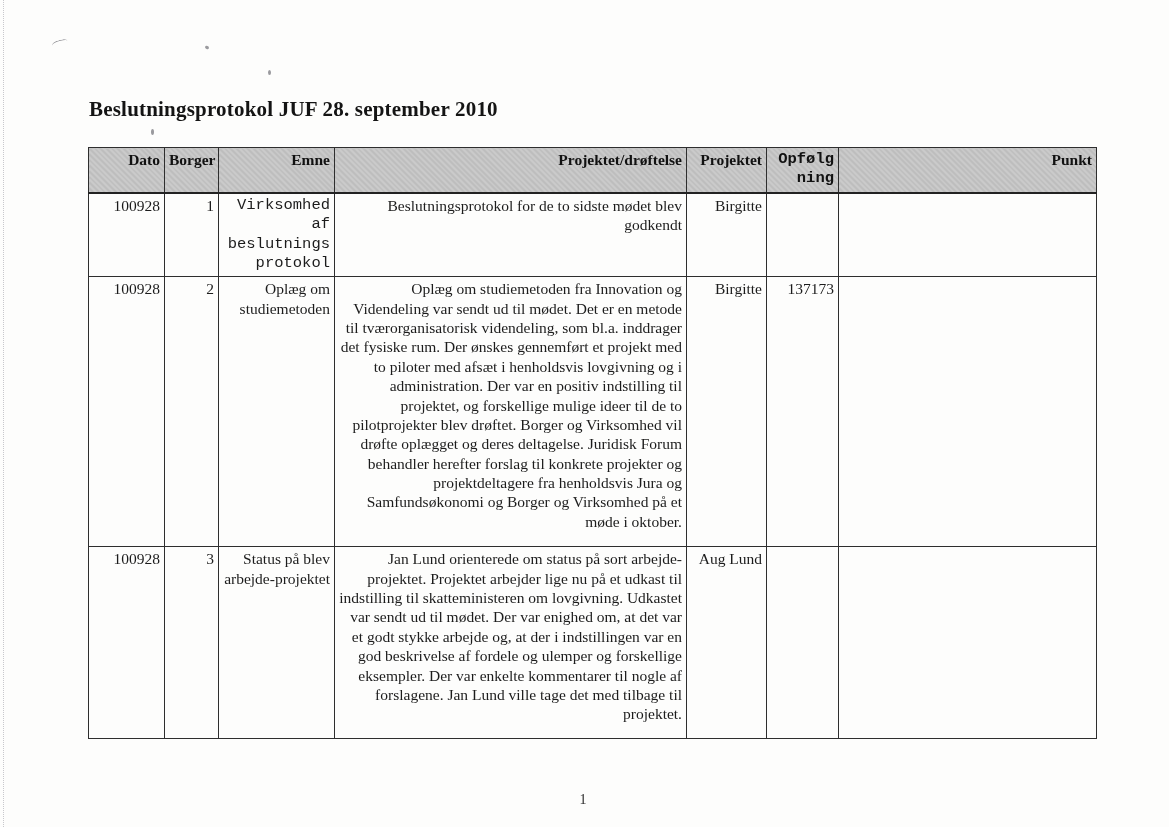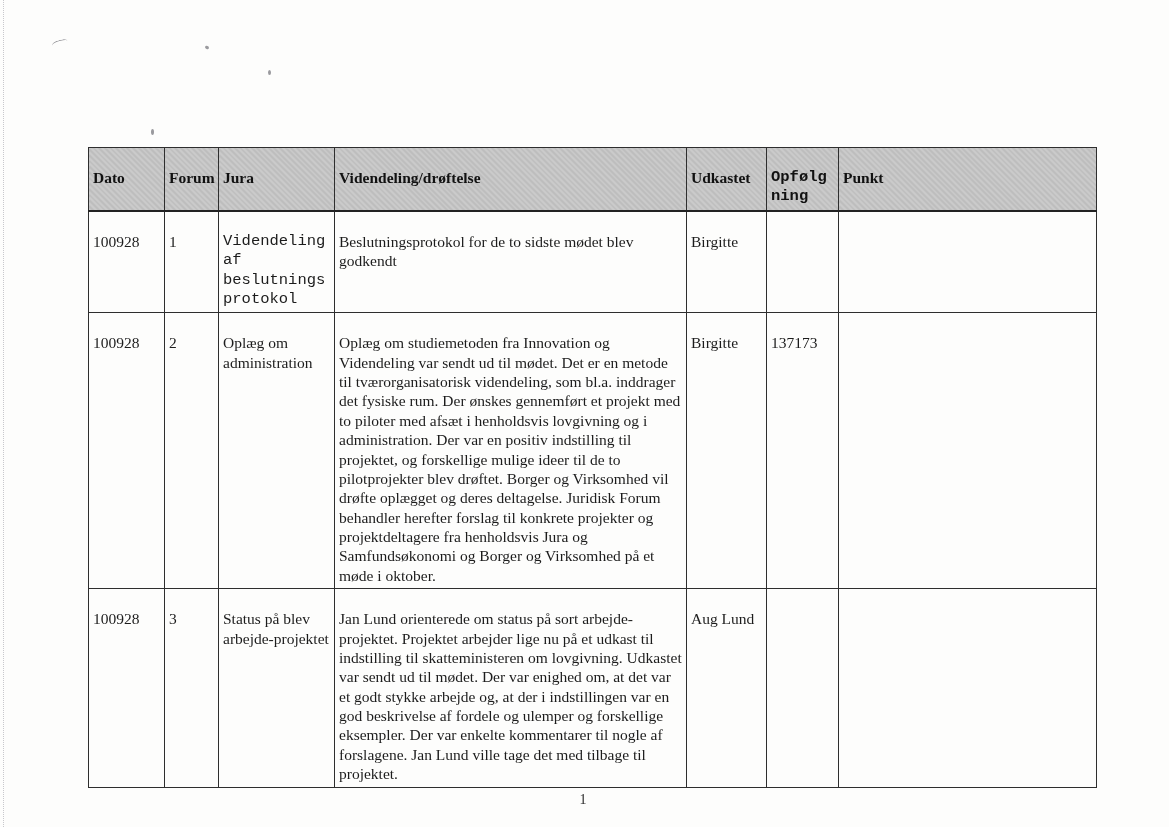--- a/index.html
+++ b/index.html
@@ -32,22 +32,22 @@
     left: 88px; top: 147px;
     width: 1008px;
     border-collapse: collapse;
     table-layout: fixed;
     font-size: 15.5px;
     line-height: 1.25;
   }
   table.protocol th, table.protocol td {
     border: 1.5px solid #2e2e2e;
     vertical-align: top;
-    padding: 20px 4px 3px 4px;
-    text-align: left;
+    padding: 2px 4px 3px 4px;
+    text-align: right;
     overflow: hidden;
   }
   table.protocol thead th {
     background: #c7c7c7;
     background-image: repeating-linear-gradient(45deg, rgba(255,255,255,0.08) 0 2px, rgba(0,0,0,0.05) 2px 4px);
     font-weight: bold;
     font-size: 15.5px;
     height: 40px;
     border-bottom: 2px solid #222;
     color: #111;
@@ -80,56 +80,57 @@
 <body>
 
 <div class="page">
 
   <div class="scan-edge"></div>
   <div class="scan-mark mark-squiggle"></div>
   <div class="scan-mark mark-dot-1"></div>
   <div class="scan-mark mark-dot-2"></div>
   <div class="scan-mark mark-dot-3"></div>
 
+  <h1 class="doc-title">Beslutningsprotokol JUF 28. september 2010</h1>
 
   <table class="protocol">
     <colgroup>
       <col style="width:76px">
       <col style="width:54px">
       <col style="width:116px">
       <col style="width:352px">
       <col style="width:80px">
       <col style="width:72px">
       <col style="width:258px">
     </colgroup>
     <thead>
       <tr>
         <th>Dato</th>
-        <th>Forum</th>
-        <th>Jura</th>
-        <th>Videndeling/drøftelse</th>
-        <th>Udkastet</th>
+        <th>Borger</th>
+        <th>Emne</th>
+        <th>Projektet/drøftelse</th>
+        <th>Projektet</th>
         <th class="wrap-any">Opfølgning</th>
         <th>Punkt</th>
       </tr>
     </thead>
     <tbody>
       <tr class="row-1">
         <td class="c">100928</td>
         <td class="c">1</td>
-        <td class="wrap-any">Videndeling af beslutningsprotokol</td>
+        <td class="wrap-any">Virksomhed af beslutningsprotokol</td>
         <td>Beslutningsprotokol for de to sidste mødet blev godkendt</td>
         <td>Birgitte</td>
         <td class="c"></td>
         <td></td>
       </tr>
       <tr class="row-2">
         <td class="c">100928</td>
         <td class="c">2</td>
-        <td>Oplæg om administration</td>
+        <td>Oplæg om studiemetoden</td>
         <td>Oplæg om studiemetoden fra Innovation og Videndeling var sendt ud til mødet. Det er en metode til tværorganisatorisk videndeling, som bl.a. inddrager det fysiske rum. Der ønskes gennemført et projekt med to piloter med afsæt i henholdsvis lovgivning og i administration. Der var en positiv indstilling til projektet, og forskellige mulige ideer til de to pilotprojekter blev drøftet. Borger og Virksomhed vil drøfte oplægget og deres deltagelse. Juridisk Forum behandler herefter forslag til konkrete projekter og projektdeltagere fra henholdsvis Jura og Samfundsøkonomi og Borger og Virksomhed på et møde i oktober.</td>
         <td>Birgitte</td>
         <td class="c">137173</td>
         <td></td>
       </tr>
       <tr class="row-3">
         <td class="c">100928</td>
         <td class="c">3</td>
         <td>Status på blev arbejde-projektet</td>
         <td>Jan Lund orienterede om status på sort arbejde-projektet. Projektet arbejder lige nu på et udkast til indstilling til skatteministeren om lovgivning. Udkastet var sendt ud til mødet. Der var enighed om, at det var et godt stykke arbejde og, at der i indstillingen var en god beskrivelse af fordele og ulemper og forskellige eksempler. Der var enkelte kommentarer til nogle af forslagene. Jan Lund ville tage det med tilbage til projektet.</td>

